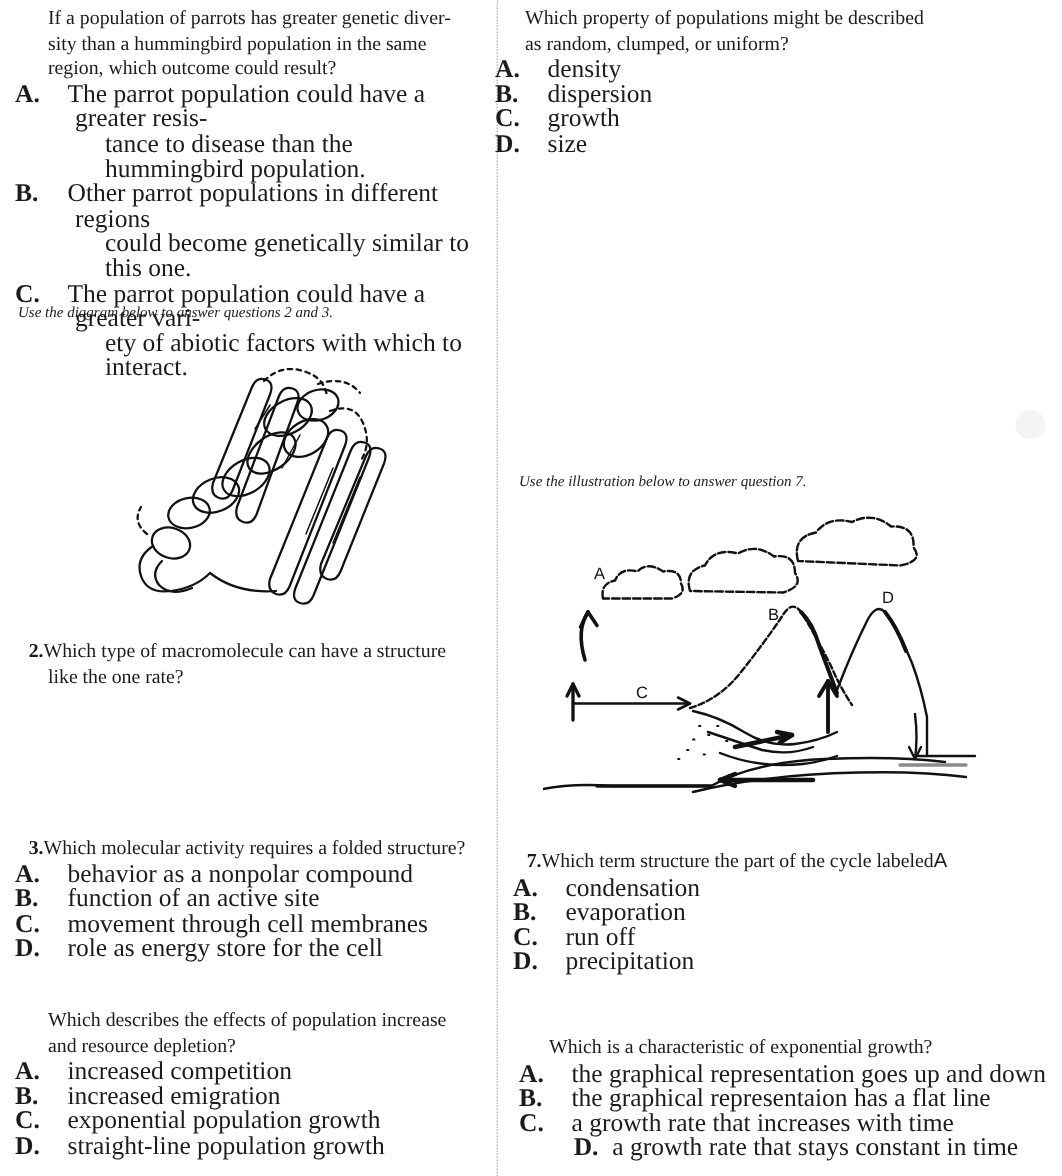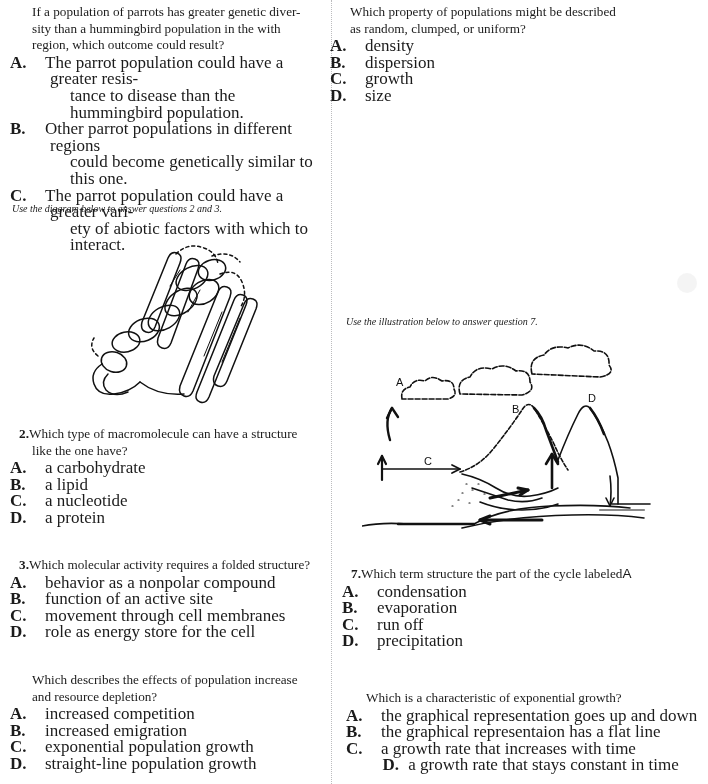--- a/index.html
+++ b/index.html
@@ -83,21 +83,21 @@
 
 <div class="page">
 
   <div class="divider"></div>
 
   <div class="col col-left">
 
     <div class="qblock" style="left:12px;top:4px;width:312px;">
       <div class="stem">
         <div class="stem-body nonum">If a population of parrots has greater genetic diver-</div>
-        <div class="stem-body nonum">sity than a hummingbird population in the with</div>
+        <div class="stem-body nonum">sity than a hummingbird population in the same</div>
         <div class="stem-body nonum">region, which outcome could result?</div>
       </div>
       <div class="choices">
         <div class="choice">
           <span class="ltr">A.</span><span>The parrot population could have a greater resis-</span>
           <div style="padding-left:20px;text-indent:0;">tance to disease than the hummingbird population.</div>
         </div>
         <div class="choice">
           <span class="ltr">B.</span><span>Other parrot populations in different regions</span>
           <div style="padding-left:20px;text-indent:0;">could become genetically similar to this one.</div>
@@ -146,27 +146,21 @@
           <path d="M138 136 L156 92" stroke-width="1"></path>
         </g>
       </svg>
     </div>
 
     <div class="qblock" style="left:12px;top:426px;width:312px;">
       <div class="stem">
         <div class="stem-body">
           <span class="num">2.</span><span>Which type of macromolecule can have a structure</span>
         </div>
-        <div class="stem-body">like the one have?</div>
-      </div>
-      <div class="choices">
-        <div class="choice"><span class="ltr">A.</span><span>a carbohydrate</span></div>
-        <div class="choice"><span class="ltr">B.</span><span>a lipid</span></div>
-        <div class="choice"><span class="ltr">C.</span><span>a nucleotide</span></div>
-        <div class="choice"><span class="ltr">D.</span><span>a protein</span></div>
+        <div class="stem-body">like the one rate?</div>
       </div>
     </div>
 
     <div class="qblock" style="left:12px;top:557px;width:316px;">
       <div class="stem">
         <div class="stem-body">
           <span class="num">3.</span><span>Which molecular activity requires a folded structure?</span>
         </div>
       </div>
       <div class="choices">

